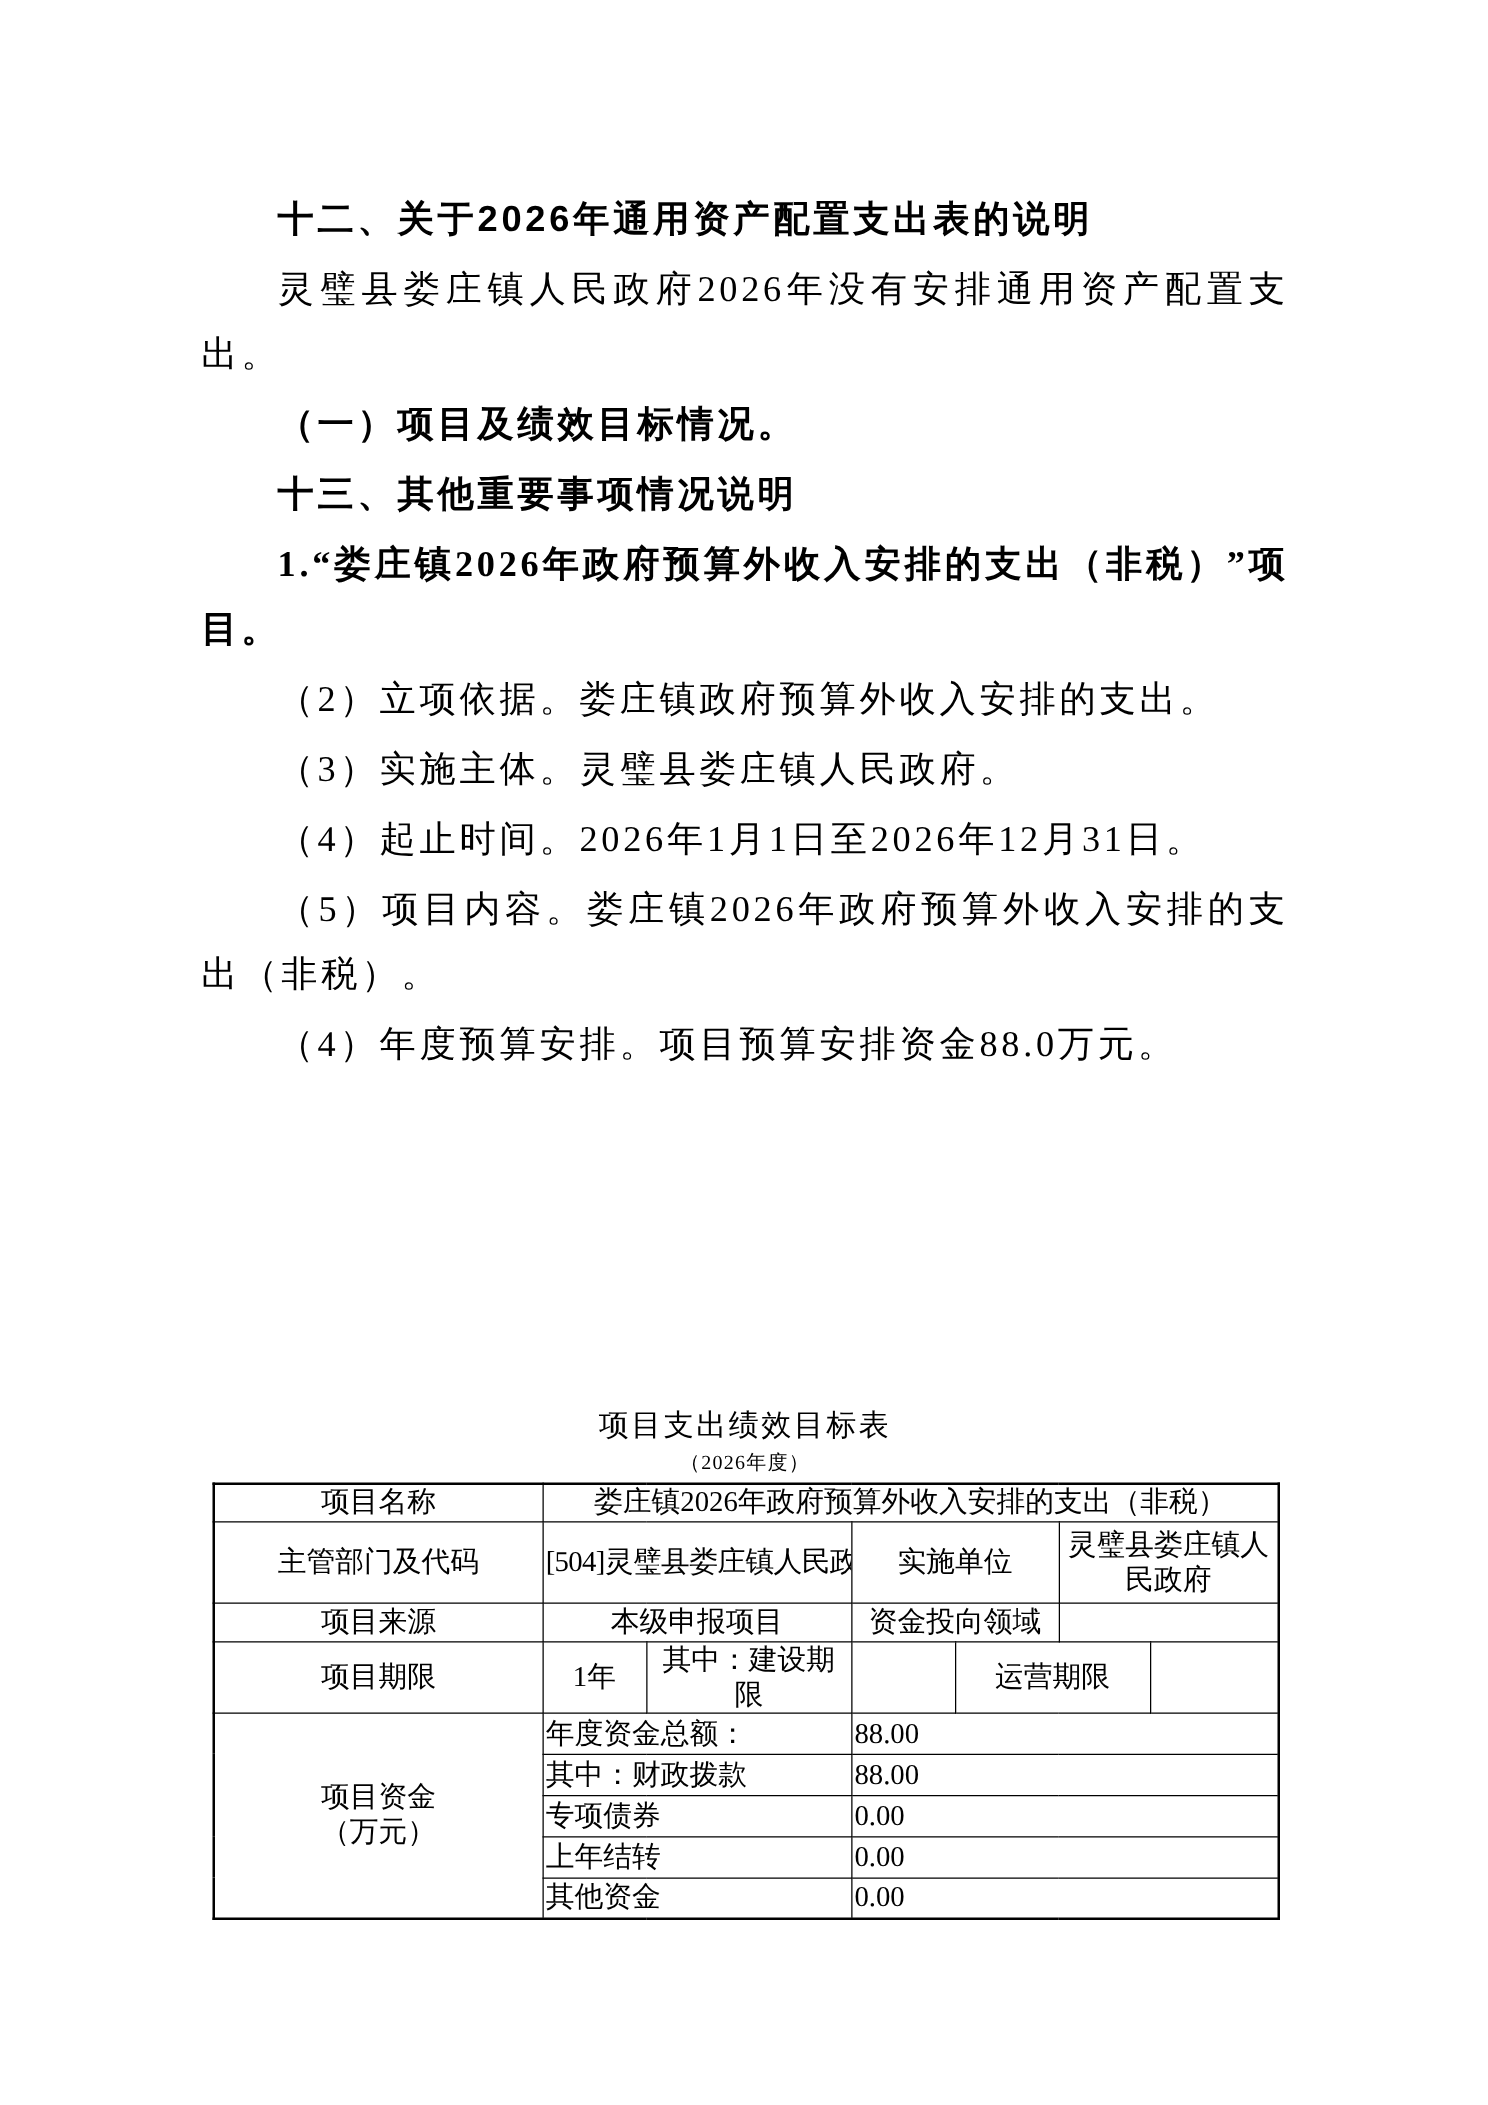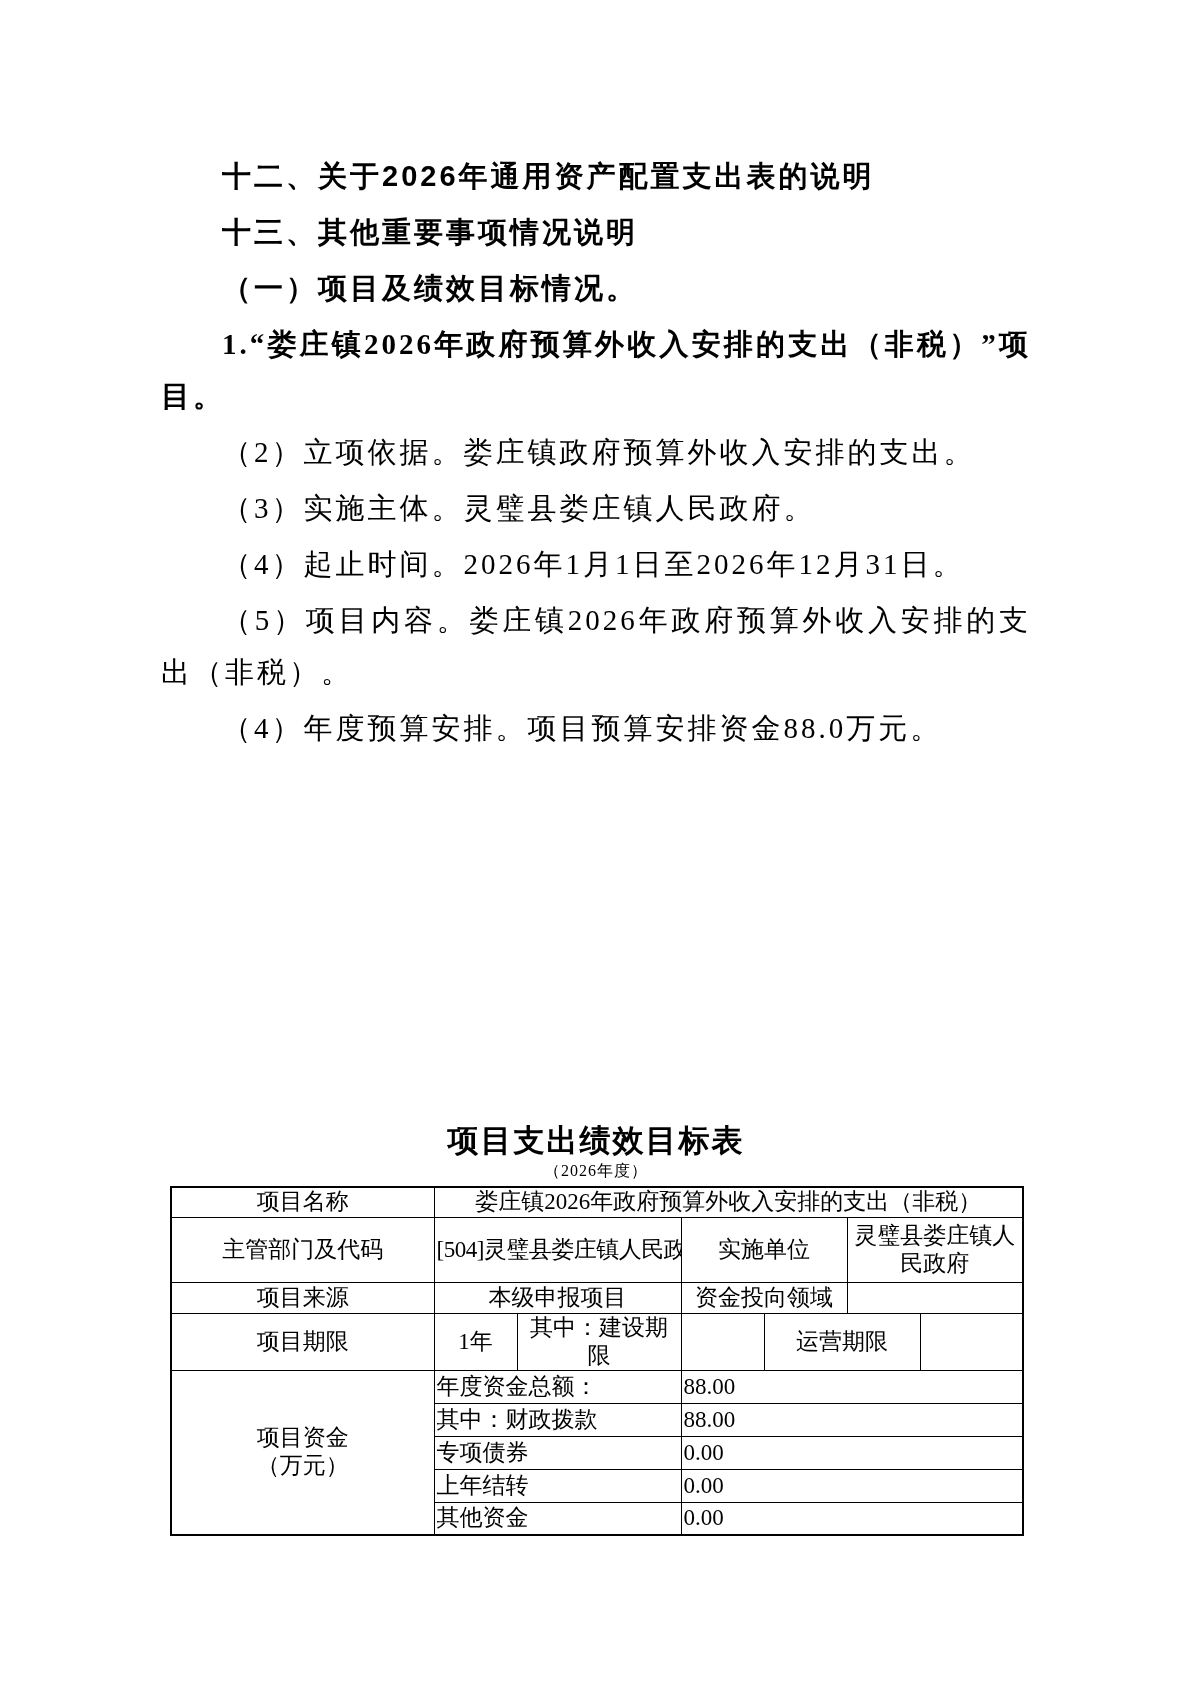--- a/index.html
+++ b/index.html
@@ -24,22 +24,22 @@
     font-weight: 700;
     font-family: "Liberation Sans", "DejaVu Sans", sans-serif;
     text-align: left;
   }
   .h-kai { font-weight: 700; text-align: left; }
   .h-bold { font-weight: 700; }
   .table-area {
     position: absolute; left: 170px; top: 1126px; width: 852px;
   }
   .tbl-title {
-    margin: 0; text-align: center; font-size: 31px; line-height: 30px;
-    letter-spacing: 2px; font-weight: 700;
+    margin: 0; text-align: center; font-size: 24px; line-height: 30px;
+    letter-spacing: 2px; font-weight: 400;
   }
   .tbl-subtitle {
     margin: 0; text-align: center; font-size: 16px; line-height: 30px;
     letter-spacing: 1px;
   }
   table.perf {
     border-collapse: collapse; table-layout: fixed;
     width: 852px; border: 2px solid #000; margin-top: 0;
   }
   table.perf td {
@@ -57,22 +57,23 @@
   td.small { font-size: 22px; }
   td.num { font-size: 24px; padding-left: 5px; }
   td.fund-name { padding-left: 5px; }
   .funds-label div { text-align: center; }
 </style>
 </head>
 <body>
 
 <div class="doc">
   <p class="line h-hei">十二、关于2026年通用资产配置支出表的说明</p>
+  <p class="line">灵璧县娄庄镇人民政府2026年没有安排通用资产配置支出。</p>
+  <p class="line h-kai">（一）项目及绩效目标情况。</p>
   <p class="line h-hei">十三、其他重要事项情况说明</p>
-  <p class="line h-kai">（一）项目及绩效目标情况。</p>
   <p class="line h-bold">1.“娄庄镇2026年政府预算外收入安排的支出（非税）”项目。</p>
   <p class="line">（2）立项依据。娄庄镇政府预算外收入安排的支出。</p>
   <p class="line">（3）实施主体。灵璧县娄庄镇人民政府。</p>
   <p class="line">（4）起止时间。2026年1月1日至2026年12月31日。</p>
   <p class="line">（5）项目内容。娄庄镇2026年政府预算外收入安排的支出（非税）。</p>
   <p class="line">（4）年度预算安排。项目预算安排资金88.0万元。</p>
 </div>
 
 <div class="table-area">
   <p class="tbl-title">项目支出绩效目标表</p>

